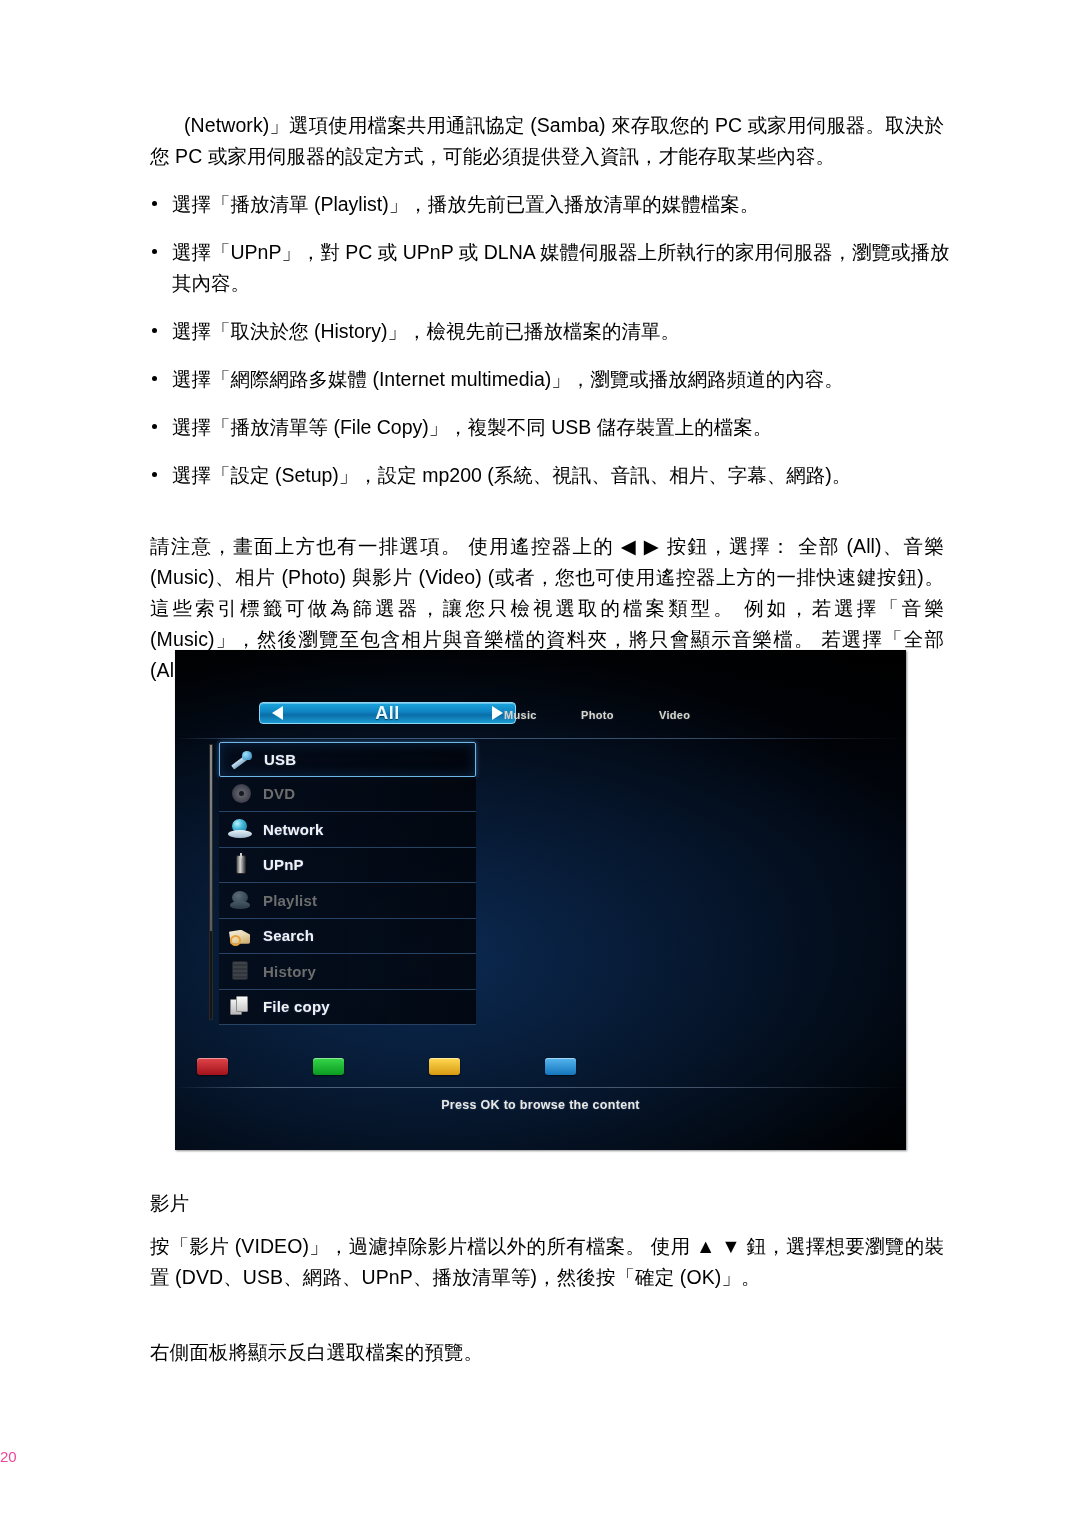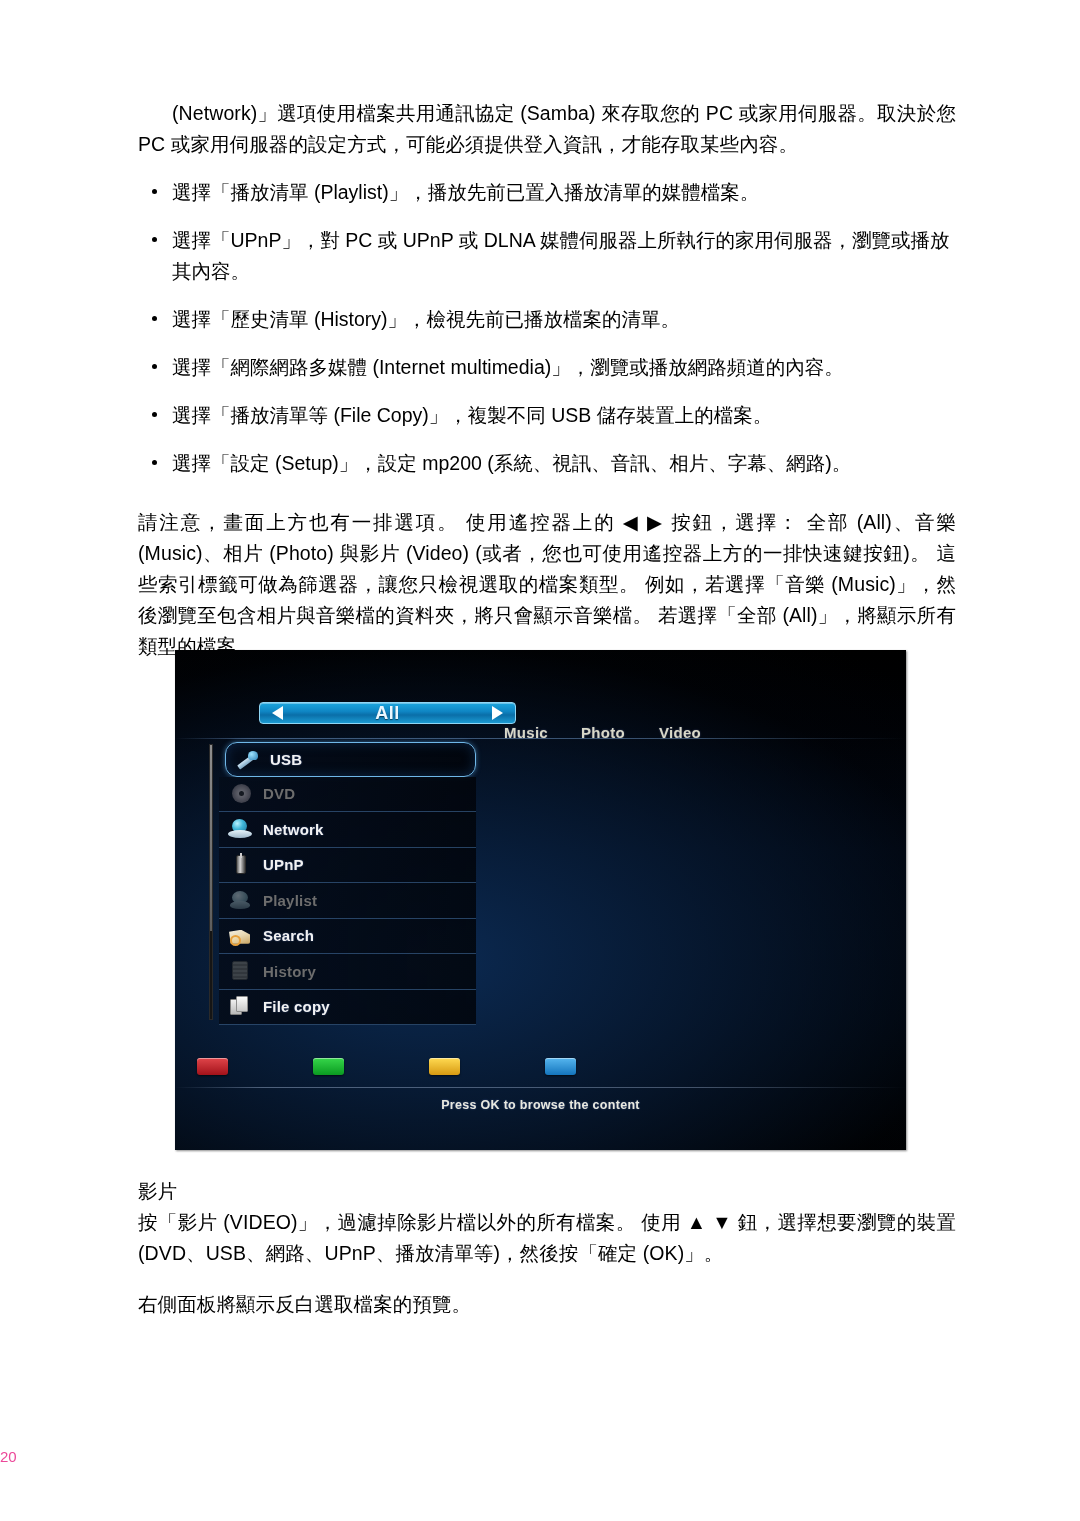--- a/index.html
+++ b/index.html
@@ -24,21 +24,21 @@
 
   
   .content {
     position: absolute;
     left: 138px;
     top: 98px;
     width: 818px;
   }
 
   p.para {
-    margin: 0;
+    margin: 12px;
     font-size: 19.5px;
     line-height: 31px;
     letter-spacing: 0.1px;
     text-align: justify;
     text-justify: inter-character;
   }
 
   p.para.indent {
     text-indent: 34px;
   }
@@ -125,23 +125,23 @@
     text-align: center;
     color: #eaf7ff;
     font-size: 18px;
     font-weight: bold;
     letter-spacing: 0.5px;
     text-shadow: 0 1px 1px rgba(0,0,0,0.5);
   }
 
   .tab-other {
     position: absolute;
-    top: 22px;
+    top: 7px;
     color: #d8d8c8;
-    font-size: 15px;
+    font-size: 11px;
     font-weight: bold;
     letter-spacing: 0.3px;
     text-shadow: 0 0 2px rgba(180,180,255,0.35);
   }
   .tab-music { left: 285px; }
   .tab-photo { left: 362px; }
   .tab-video { left: 440px; }
 
   .strip-divider {
     position: absolute;
@@ -162,25 +162,24 @@
   .menu-row {
     position: relative;
     height: 34.5px;
     display: flex;
     align-items: center;
     border-bottom: 1px solid rgba(70,115,165,0.55);
     background: linear-gradient(90deg, rgba(4,12,26,0.9) 0%, rgba(1,4,10,0.85) 100%);
   }
   .menu-row.selected {
     border: 1px solid #6fb7e8;
-    border-radius: 12px;
+    border-radius: 2px;
     box-shadow: 0 0 5px rgba(90,170,235,0.55), inset 0 0 12px rgba(20,60,110,0.55);
     height: 34.5px;
     box-sizing: border-box;
-    margin-left: 6px;
   }
   .menu-row .ico {
     width: 26px;
     height: 22px;
     margin-left: 9px;
     margin-right: 9px;
     flex: 0 0 auto;
     position: relative;
   }
   .menu-row .txt {
@@ -418,21 +417,21 @@
       <li>
         <span class="dot"></span>
         <span>選擇「播放清單 (Playlist)」，播放先前已置入播放清單的媒體檔案。</span>
       </li>
       <li>
         <span class="dot"></span>
         <span>選擇「UPnP」，對 PC 或 UPnP 或 DLNA 媒體伺服器上所執行的家用伺服器，瀏覽或播放其內容。</span>
       </li>
       <li>
         <span class="dot"></span>
-        <span>選擇「歷史清單 (History)」，檢視先前已播放檔案的清單。</span>
+        <span>選擇「取決於您 (History)」，檢視先前已播放檔案的清單。</span>
       </li>
       <li>
         <span class="dot"></span>
         <span>選擇「網際網路多媒體 (Internet multimedia)」，瀏覽或播放網路頻道的內容。</span>
       </li>
       <li>
         <span class="dot"></span>
         <span>選擇「播放清單等 (File Copy)」，複製不同 USB 儲存裝置上的檔案。</span>
       </li>
       <li>

